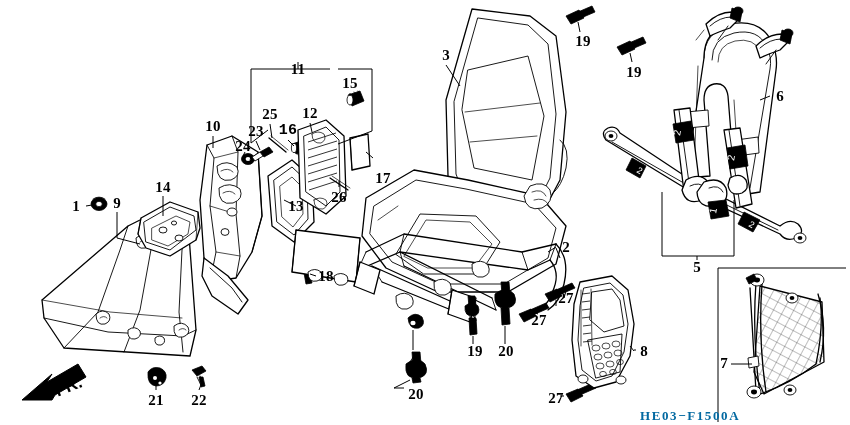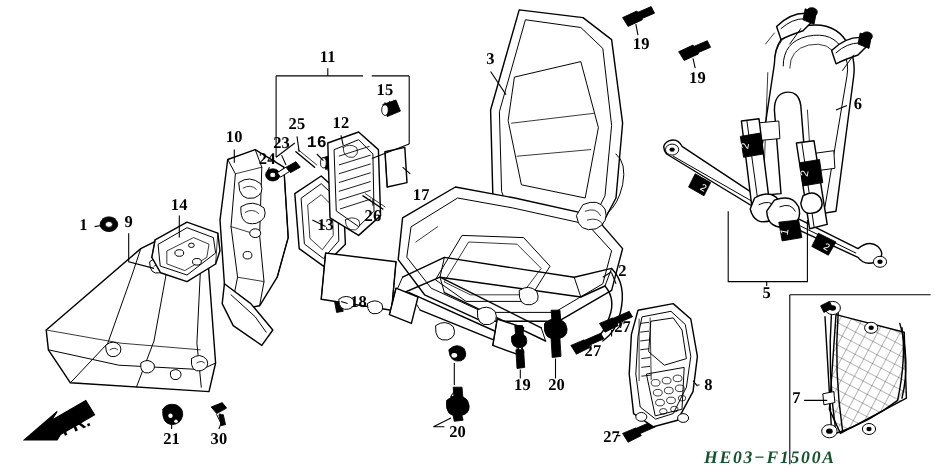--- a/index.html
+++ b/index.html
@@ -28,26 +28,25 @@
     font-weight: 700;
     color: #000000;
     line-height: 1;
     white-space: nowrap;
     transform: translate(-50%, -50%);
     letter-spacing: 0.2px;
   }
   .code {
     position: absolute;
     font-family: "Liberation Serif", serif;
-    font-size: 16px;
+    font-size: 13px;
     font-weight: 700;
-    color: #14532d;
+    color: #0369a1;
     letter-spacing: 1.6px;
     white-space: nowrap;
-    font-style: italic;
   }
   .frtxt {
     position: absolute;
     font-family: "Liberation Sans", sans-serif;
     font-size: 17px;
     font-weight: 700;
     color: #000000;
     white-space: nowrap;
     transform: rotate(-22deg);
     transform-origin: 0 50%;
@@ -495,35 +494,35 @@
   <div class="lbl" style="left:76px;  top:206px;">1</div>
   <div class="lbl" style="left:566px; top:247px;">2</div>
   <div class="lbl" style="left:446px; top:55px;">3</div>
   <div class="lbl" style="left:413px; top:360px;">4</div>
   <div class="lbl" style="left:697px; top:267px;">5</div>
   <div class="lbl" style="left:780px; top:96px;">6</div>
   <div class="lbl" style="left:724px; top:363px;">7</div>
   <div class="lbl" style="left:644px; top:351px;">8</div>
   <div class="lbl" style="left:117px; top:203px;">9</div>
   <div class="lbl" style="left:213px; top:126px;">10</div>
-  <div class="lbl" style="left:298px; top:53px;">11</div>
+  <div class="lbl" style="left:298px; top:69px;">11</div>
   <div class="lbl" style="left:310px; top:113px;">12</div>
   <div class="lbl" style="left:296px; top:206px;">13</div>
   <div class="lbl" style="left:163px; top:187px;">14</div>
   <div class="lbl" style="left:350px; top:83px;">15</div>
   <div class="lbl" style="left:288px; top:130px;font-family:Liberation Mono, monospace;">16</div>
   <div class="lbl" style="left:383px; top:158px;margin-top:20px;">17</div>
   <div class="lbl" style="left:326px; top:276px;">18</div>
   <div class="lbl" style="left:583px; top:41px;">19</div>
   <div class="lbl" style="left:634px; top:72px;">19</div>
   <div class="lbl" style="left:475px; top:351px;">19</div>
   <div class="lbl" style="left:506px; top:351px;">20</div>
   <div class="lbl" style="left:416px; top:394px;">20</div>
   <div class="lbl" style="left:156px; top:400px;">21</div>
-  <div class="lbl" style="left:199px; top:400px;">30</div>
+  <div class="lbl" style="left:199px; top:400px;">22</div>
   <div class="lbl" style="left:256px; top:131px;">23</div>
   <div class="lbl" style="left:243px; top:146px;font-family:Liberation Serif, serif;">24</div>
   <div class="lbl" style="left:270px; top:114px;">25</div>
   <div class="lbl" style="left:339px; top:197px;">26</div>
   <div class="lbl" style="left:566px; top:298px;">27</div>
   <div class="lbl" style="left:539px; top:320px;">27</div>
   <div class="lbl" style="left:556px; top:398px;">27</div>
 
   <div class="frtxt" style="left:56px; top:382px;">FR.</div>
 

